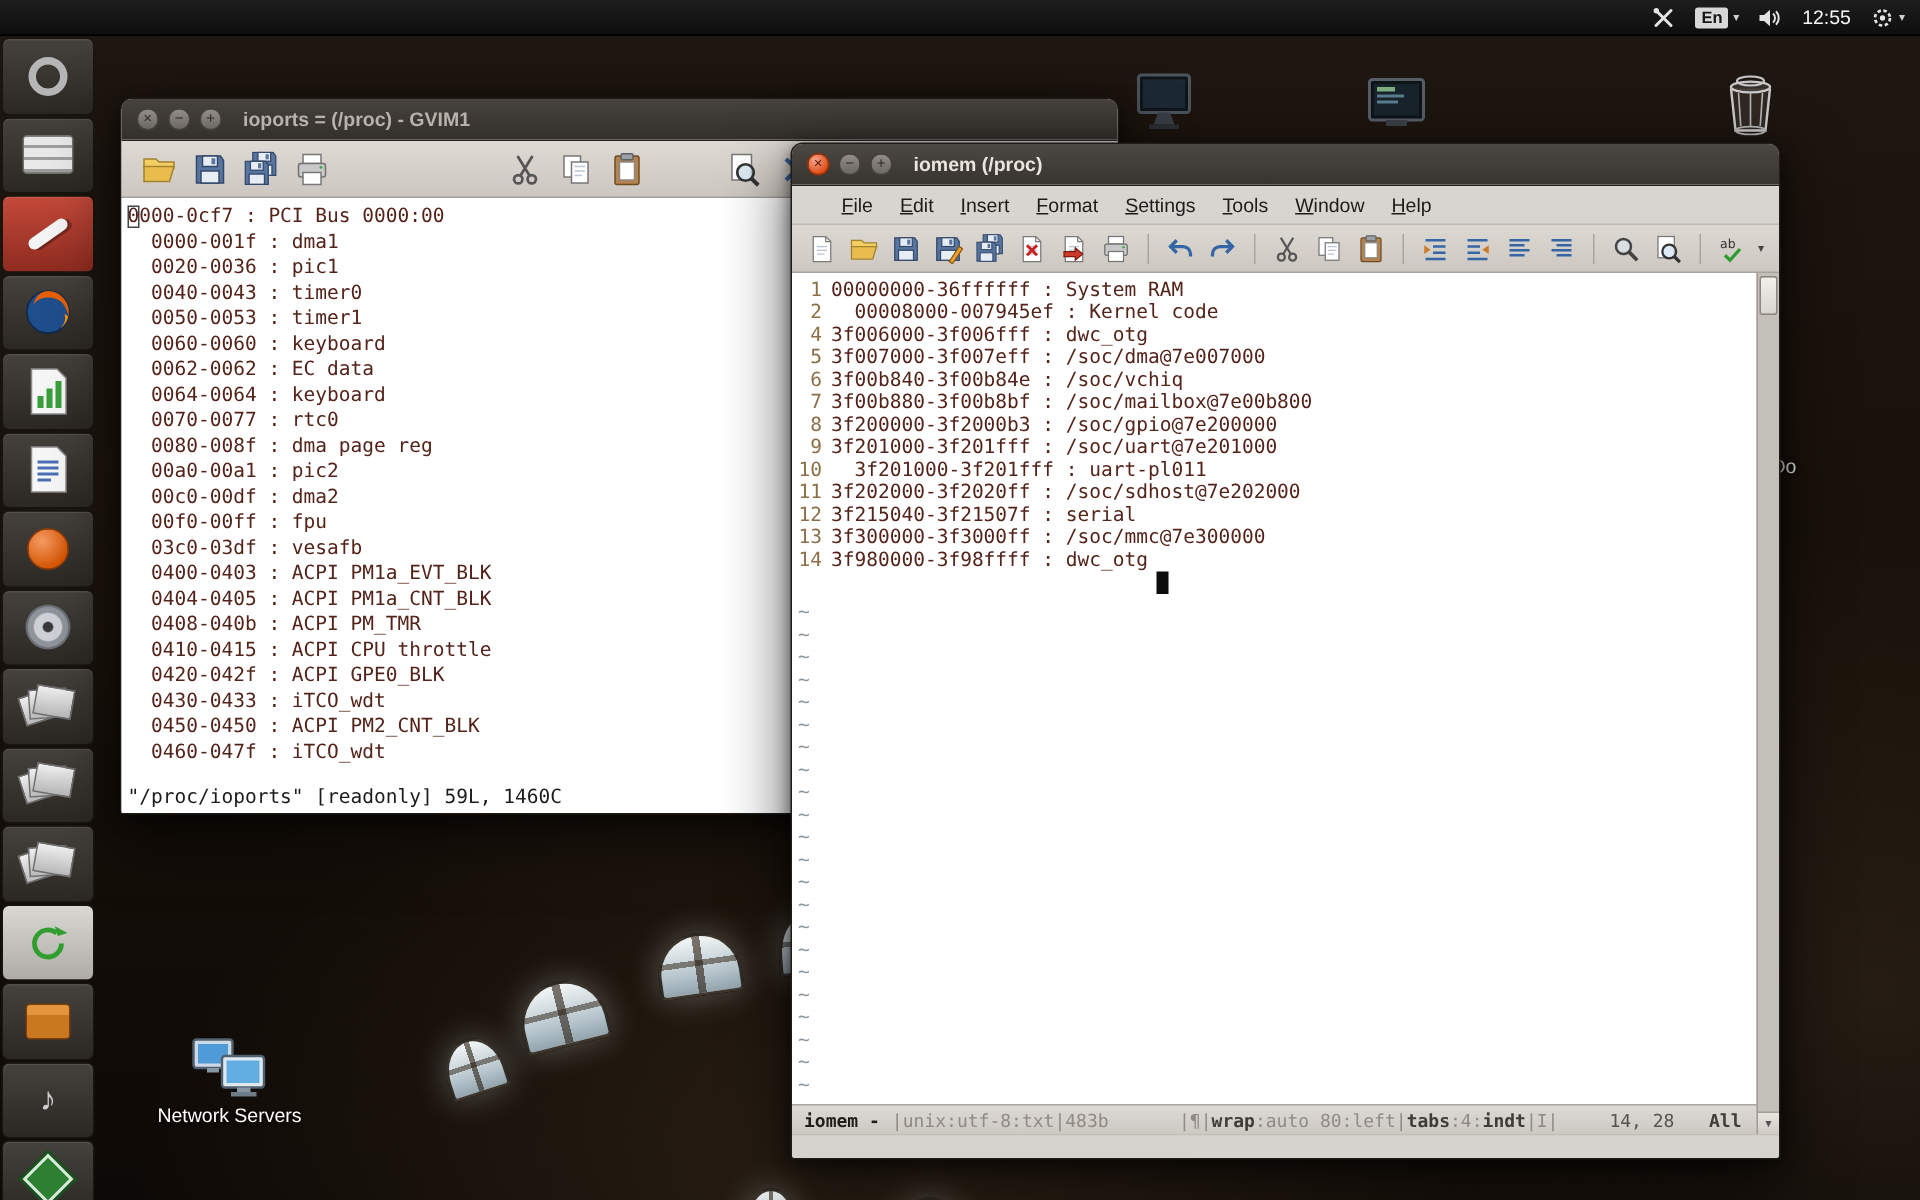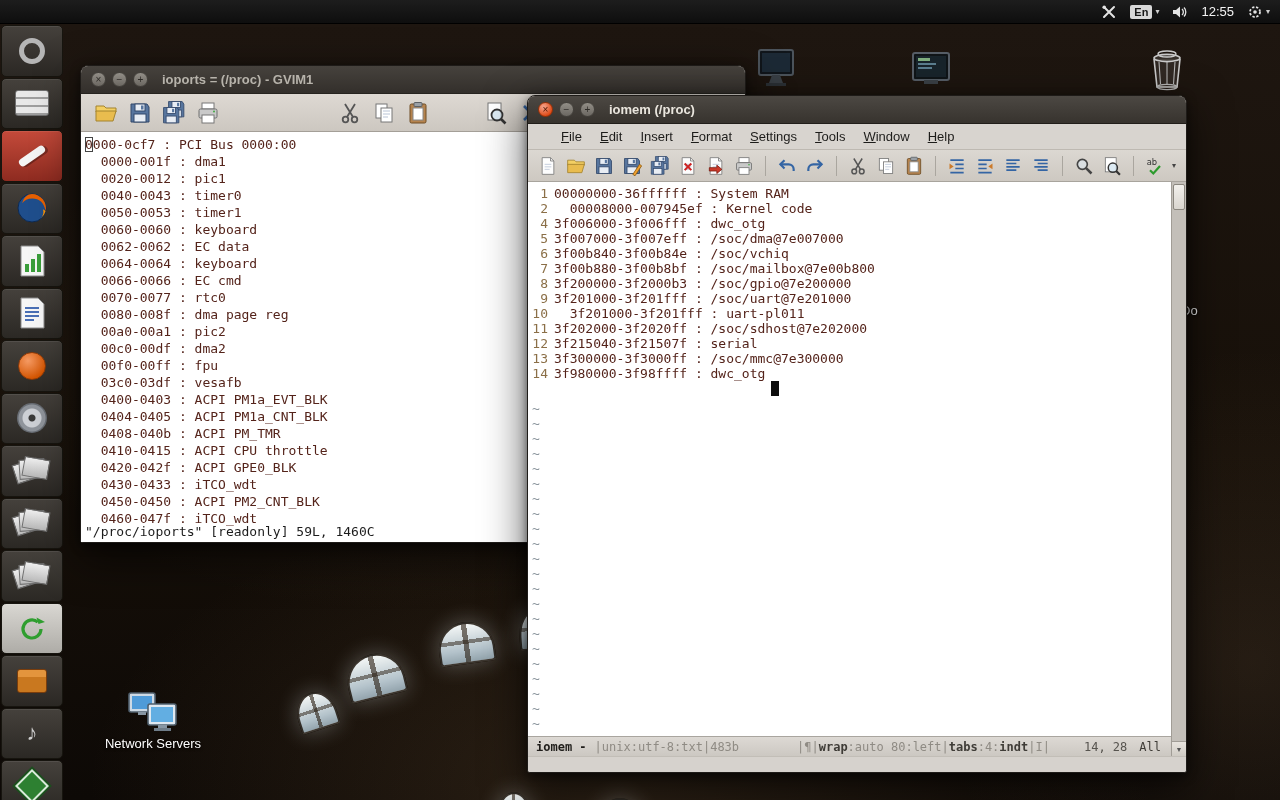--- a/index.html
+++ b/index.html
@@ -111,21 +111,21 @@
   .cursor{position:absolute;top:199px;left:calc(32px + 27ch);width:1ch;height:15px;background:#0d0d0d}
 
   .statusline{position:absolute;left:0;right:15px;bottom:16px;height:20px;background:linear-gradient(#ddd9d4,#ccc8c2);
               border-top:1px solid #a9a59f;display:flex;align-items:center;padding:4px 8px;
               font-family:"DejaVu Sans Mono",monospace;font-size:12px;white-space:pre}
   .sb-name{color:#1f1d1a;font-weight:bold;margin-right:8px}
   .sb-dim{color:#8f8b84}
   .sb-b{color:#3f3c37;font-weight:bold}
   .sb-mid{margin-left:auto}
   .sb-pos{margin-left:34px;color:#57544f}
-  .sb-all{margin-left:12px;margin-right:2px;color:#3f3c37;font-weight:normal}
+  .sb-all{margin-left:23px;margin-right:2px;color:#3f3c37;font-weight:bold}
 
   .fscroll{position:absolute;top:86px;right:0;bottom:16px;width:15px;background:#c3bfb9;border-left:1px solid #a19d96}
   .fthumb{position:absolute;left:1px;right:1px;top:2px;height:26px;background:linear-gradient(#f2f0ec,#d9d5cf);
           border:1px solid #8b877f;border-radius:2px}
   .fscroll-arrow{position:absolute;left:0;right:0;bottom:0;height:15px;background:linear-gradient(#e8e4de,#cfcbc4);
           border-top:1px solid #a19d96;display:flex;align-items:center;justify-content:center;font-size:7px;color:#555}
   .cmdstrip{position:absolute;left:0;right:0;bottom:0;height:16px;background:#d6d2cd;border-top:1px solid #c2beb7;border-radius:0 0 2px 2px}
 </style>
 </head>
 <body>
@@ -423,33 +423,32 @@
         </svg>
       </button>
   </div>
   <div class="bcontent">
     <div>
 
         <div class="brow">0000-0cf7 : PCI Bus 0000:00</div>
 
         <div class="brow">  0000-001f : dma1</div>
 
-        <div class="brow">  0020-0012 : pic1</div>
+        <div class="brow">  0020-0036 : pic1</div>
 
         <div class="brow">  0040-0043 : timer0</div>
 
         <div class="brow">  0050-0053 : timer1</div>
 
         <div class="brow">  0060-0060 : keyboard</div>
 
         <div class="brow">  0062-0062 : EC data</div>
 
         <div class="brow">  0064-0064 : keyboard</div>
 
-        <div class="brow">  0066-0066 : EC cmd</div>
 
         <div class="brow">  0070-0077 : rtc0</div>
 
         <div class="brow">  0080-008f : dma page reg</div>
 
         <div class="brow">  00a0-00a1 : pic2</div>
 
         <div class="brow">  00c0-00df : dma2</div>
 
         <div class="brow">  00f0-00ff : fpu</div>

